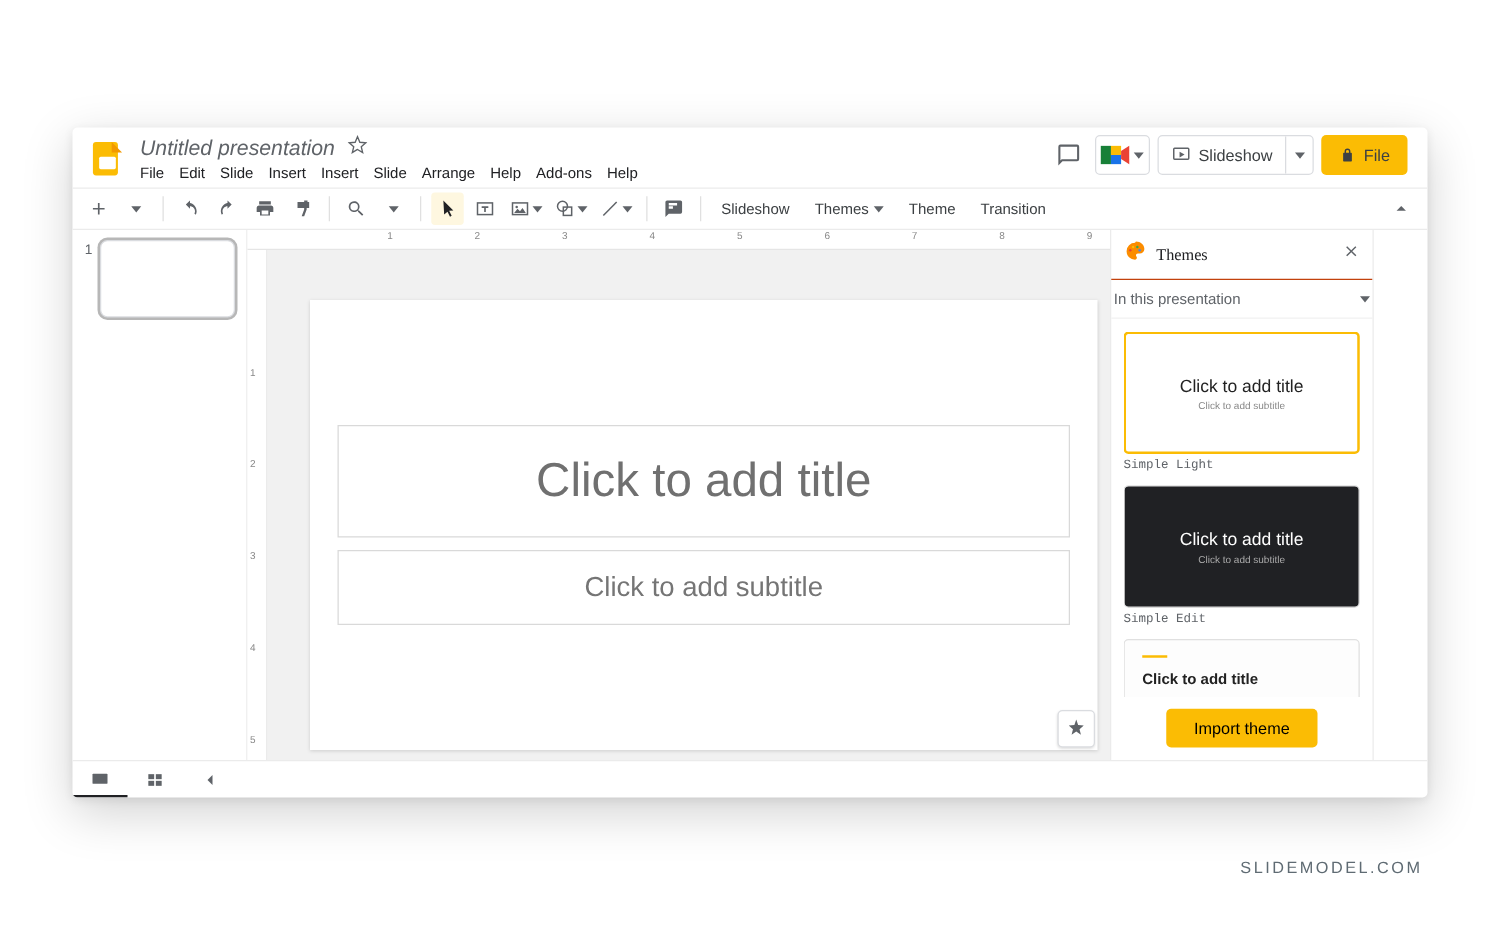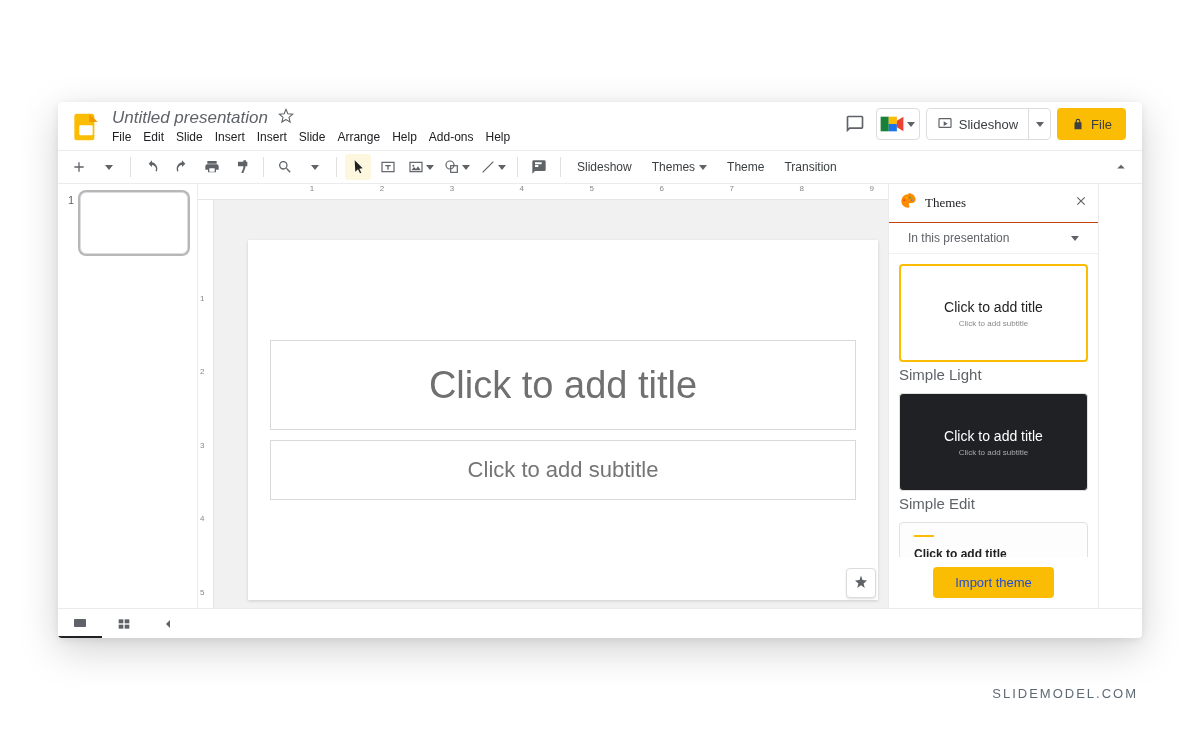--- a/index.html
+++ b/index.html
@@ -60,36 +60,36 @@
   .explore-fab { position:absolute; right:12px; bottom:10px; width:30px; height:30px; background:#fff; border:1px solid #dadce0; border-radius:4px; display:flex; align-items:center; justify-content:center; box-shadow:0 1px 2px rgba(0,0,0,0.12); cursor:pointer;}
   .explore-fab svg { width:18px; height:18px; fill:#5f6368; }
 
   
   .themes-panel { width:210px; border-left:1px solid #ebebeb; display:flex; flex-direction:column; }
   .themes-head { display:flex; align-items:center; gap:8px; padding:8px 10px; border-bottom:1px solid #c2410c;font-family:Liberation Serif, serif; }
   .themes-head .palette svg { width:18px; height:18px; }
   .themes-head .title { font-size:13px; font-weight:500; color:#202124; flex:1; }
   .themes-head .close { cursor:pointer; }
   .themes-head .close svg { width:14px; height:14px; fill:#5f6368; }
-  .themes-sub { display:flex; justify-content:space-between; align-items:center; padding:8px 19px; font-size:12px; color:#5f6368; border-bottom:1px solid #f1f1f1; cursor:pointer;}
+  .themes-sub { display:flex; justify-content:space-between; align-items:center; padding:8px 2px; font-size:12px; color:#5f6368; border-bottom:1px solid #f1f1f1; cursor:pointer;}
   .themes-scroll { flex:1; overflow-y:auto; padding:10px 10px 4px 10px; }
   .theme-card { width:100%; height:98px; border:1px solid #e0e0e0; border-radius:4px; margin-bottom:4px; position:relative; overflow:hidden; cursor:pointer;}
   .theme-card.active { border:2px solid #fbbc04; }
-  .theme-name { font-size:15px; color:#5f6368; margin-bottom:10px; }
+  .theme-name { font-size:10px; color:#5f6368; margin-bottom:10px;font-family:Liberation Mono, monospace; }
   .tc-light { background:#fff; display:flex; flex-direction:column; align-items:center; justify-content:center; gap:4px;}
   .tc-light .t1 { font-size:14px; color:#222; }
   .tc-light .t2 { font-size:8px; color:#888; }
   .tc-dark { background:#202124; display:flex; flex-direction:column; align-items:center; justify-content:center; gap:4px;}
   .tc-dark .t1 { font-size:14px; color:#fff; }
   .tc-dark .t2 { font-size:8px; color:#aaa; }
   .tc-stream { background:#fdfdfd; padding:12px 14px; }
   .tc-stream .bar { width:20px; height:2px; background:#fbbc04; margin-bottom:10px; }
   .tc-stream .t1 { font-size:12px; font-weight:700; color:#222; margin-bottom:14px;}
   .import-row { padding:10px; display:flex; justify-content:center; }
-  .import-btn { background:#fbbc04; color:#1d4ed8; font-size:13px; font-weight:500; padding:8px 22px; border-radius:4px; cursor:pointer; }
+  .import-btn { background:#fbbc04; color:#000000; font-size:13px; font-weight:500; padding:8px 22px; border-radius:4px; cursor:pointer; }
 
   
   .side-rail { width:44px; border-left:1px solid #ebebeb; display:flex; flex-direction:row; align-items:center; padding-top:10px; gap:18px; }
   .rail-icon { width:20px; height:20px; cursor:pointer; display:flex; align-items:center; justify-content:center;}
   .rail-sep { width:24px; height:1px; background:#e0e0e0; }
   .rail-bottom { margin-top:auto; padding-bottom:12px; }
   .rail-bottom svg { width:14px; height:14px; fill:#5f6368; }
 
   
   .footer { height:30px; border-top:1px solid #ebebeb; display:flex; align-items:center; }

